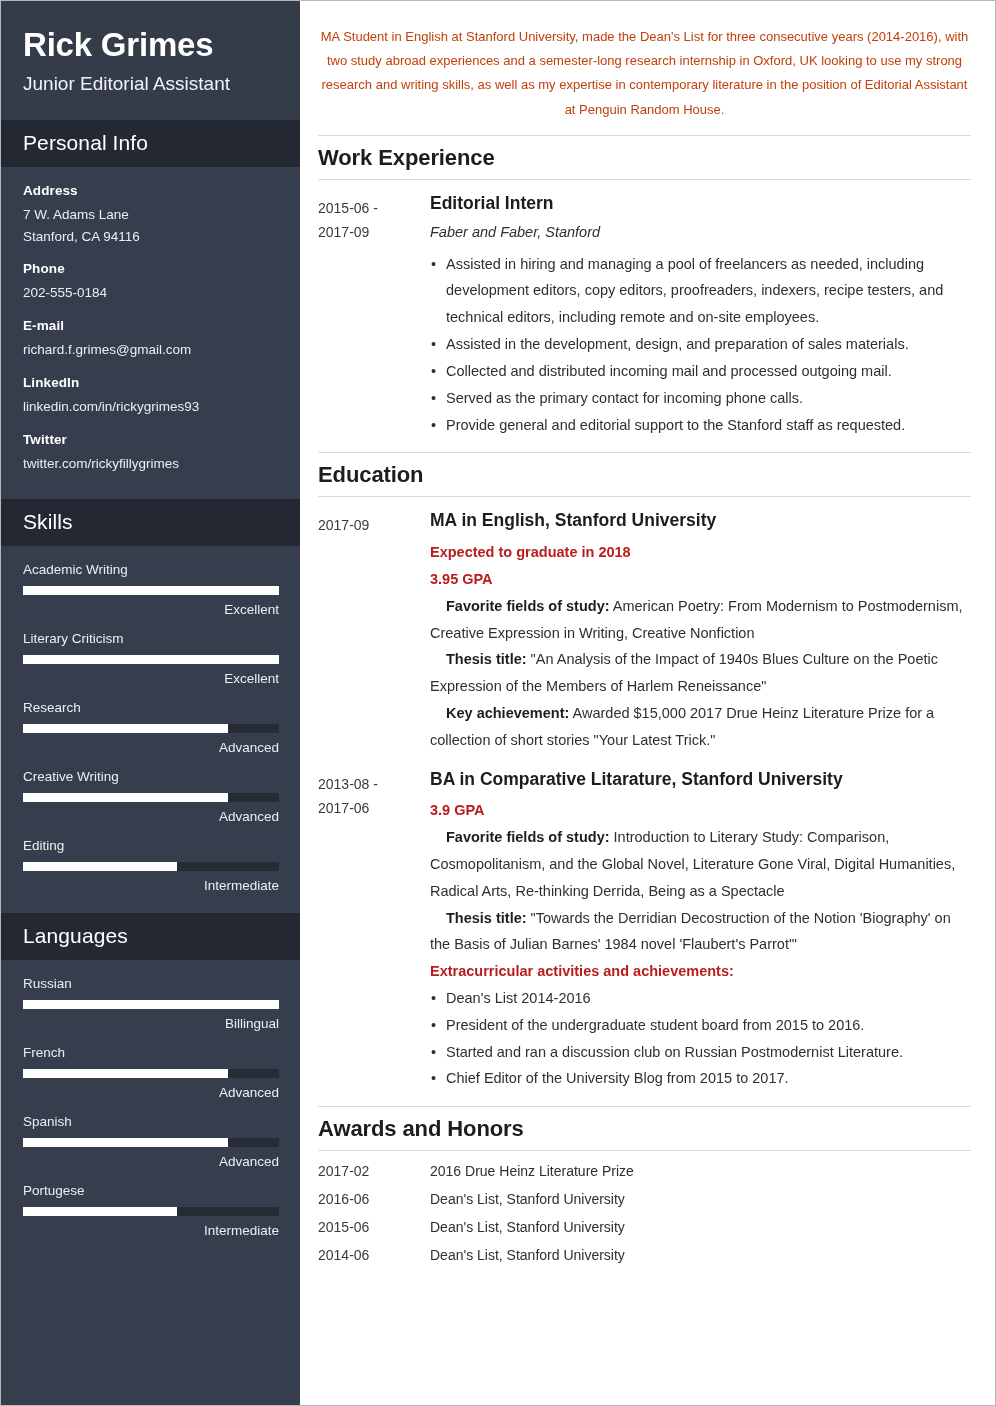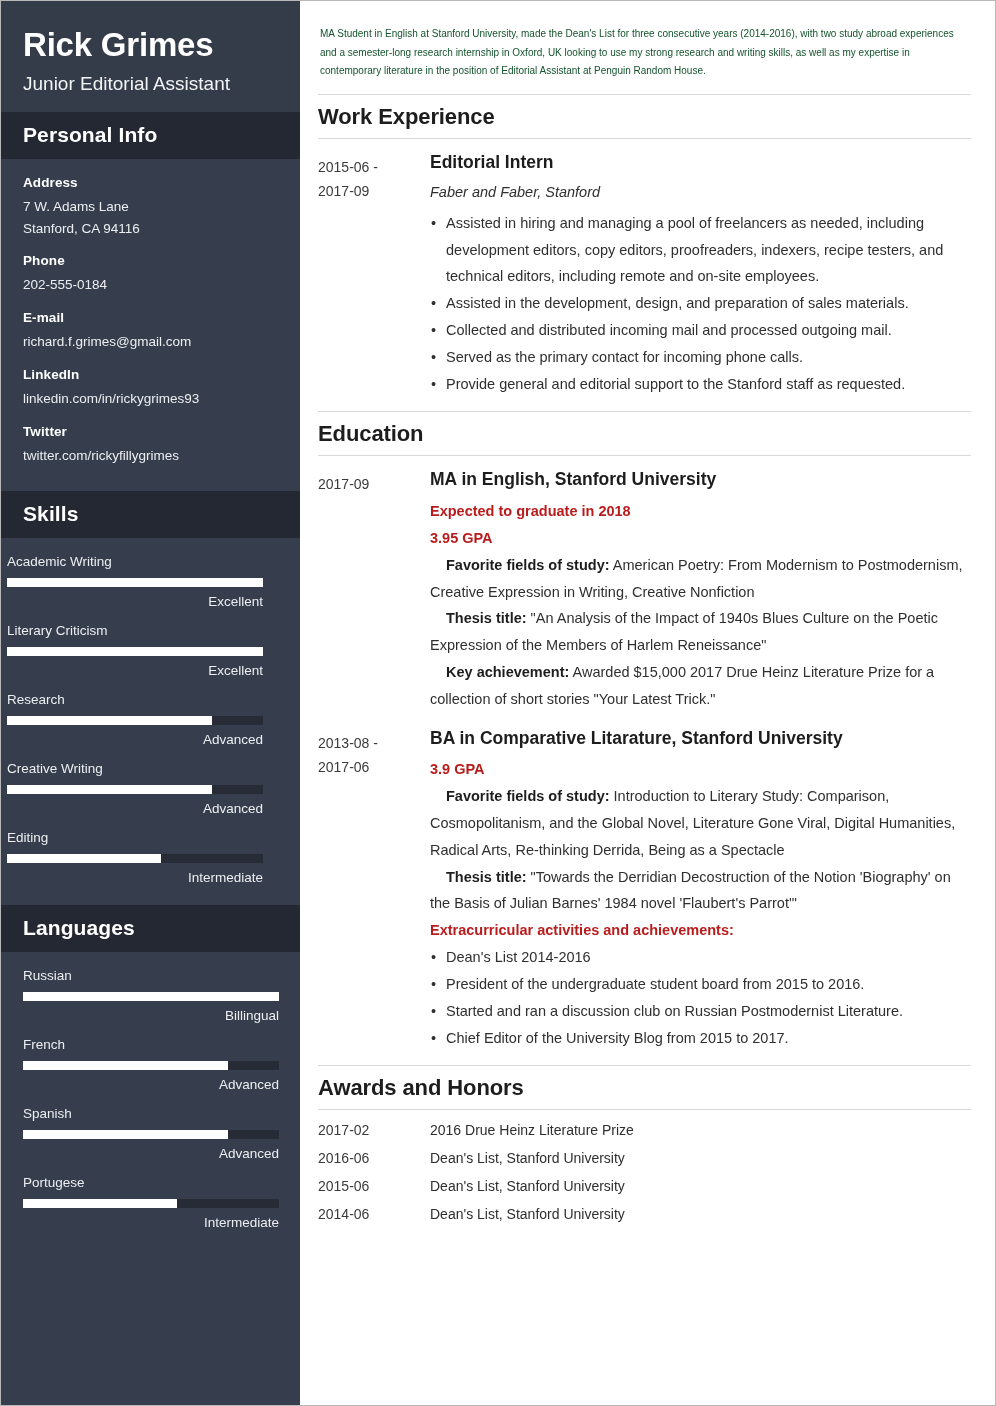--- a/index.html
+++ b/index.html
@@ -22,21 +22,21 @@
   .sidebar {
     width: 299px;
     flex: 0 0 299px;
     background: #363d4c;
     color: #ffffff;
     height: 100%;
     overflow: hidden;
   }
   .identity {
     background: #343b49;
-    padding: 26px 22px 16px 22px;
+    padding: 26px 22px 24px 22px;
   }
   .name {
     font-size: 33px;
     font-weight: bold;
     letter-spacing: -0.2px;
     line-height: 1.12;
     color: #ffffff;
   }
   .job-title {
     font-size: 19px;
@@ -44,21 +44,21 @@
     margin-top: 9px;
     color: #f2f3f5;
     line-height: 1.2;
   }
   .side-band {
     background: #242833;
     padding: 11px 22px 12px 22px;
   }
   .side-band-title {
     font-size: 21px;
-    font-weight: bold;
+    font-weight: normal;
     color: #ffffff;
     letter-spacing: 0.1px;
   }
   .side-body { padding: 16px 22px 10px 22px; }
 
   .contact-group { margin-bottom: 14px; }
   .contact-label {
     font-size: 13.5px;
     font-weight: bold;
     color: #ffffff;
@@ -89,35 +89,36 @@
     height: 100%;
     background: #ffffff;
   }
   .meter-level {
     font-size: 13.5px;
     color: #eceef1;
     text-align: right;
     width: 256px;
     margin-top: 7px;
   }
-  .skills-body { padding: 16px 22px 6px 6px; }
+  .skills-body { padding: 16px 22px 6px 22px; }
   .lang-body { padding: 16px 22px 14px 22px; }
 
   
   .main {
     flex: 1 1 auto;
     background: #ffffff;
     padding: 24px 24px 10px 18px;
     overflow: hidden;
   }
   .summary {
-    font-size: 10px;
+    font-size: 13px;
     line-height: 1.86;
-    color: #14532d;
+    color: #c2410c;
     padding: 0 2px 0 2px;
+    text-align: center;
   }
   .section { margin-top: 13px; }
   .section-head {
     border-top: 1px solid #d9d9d9;
     border-bottom: 1px solid #d9d9d9;
     padding: 9px 0 8px 0;
     margin-bottom: 12px;
   }
   .section-title {
     font-size: 22px;

